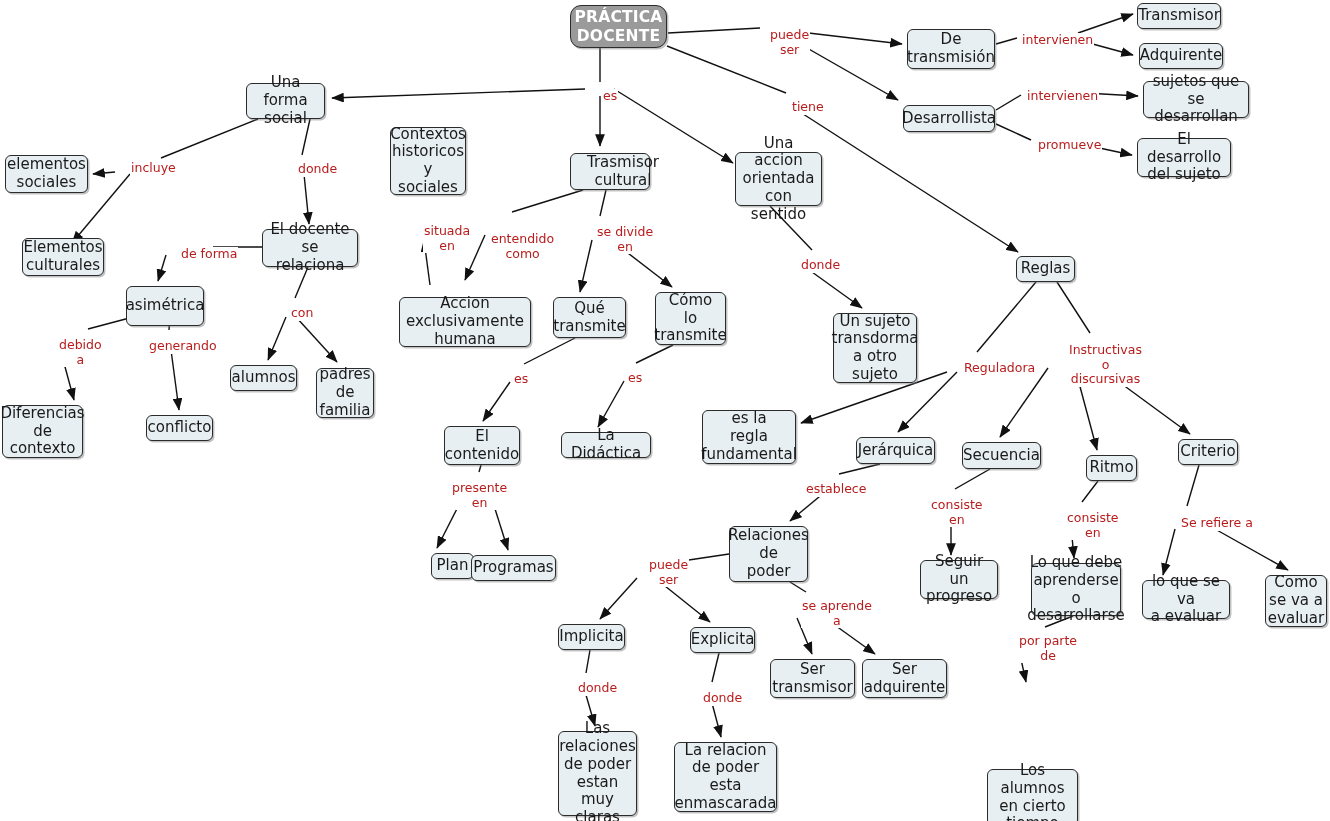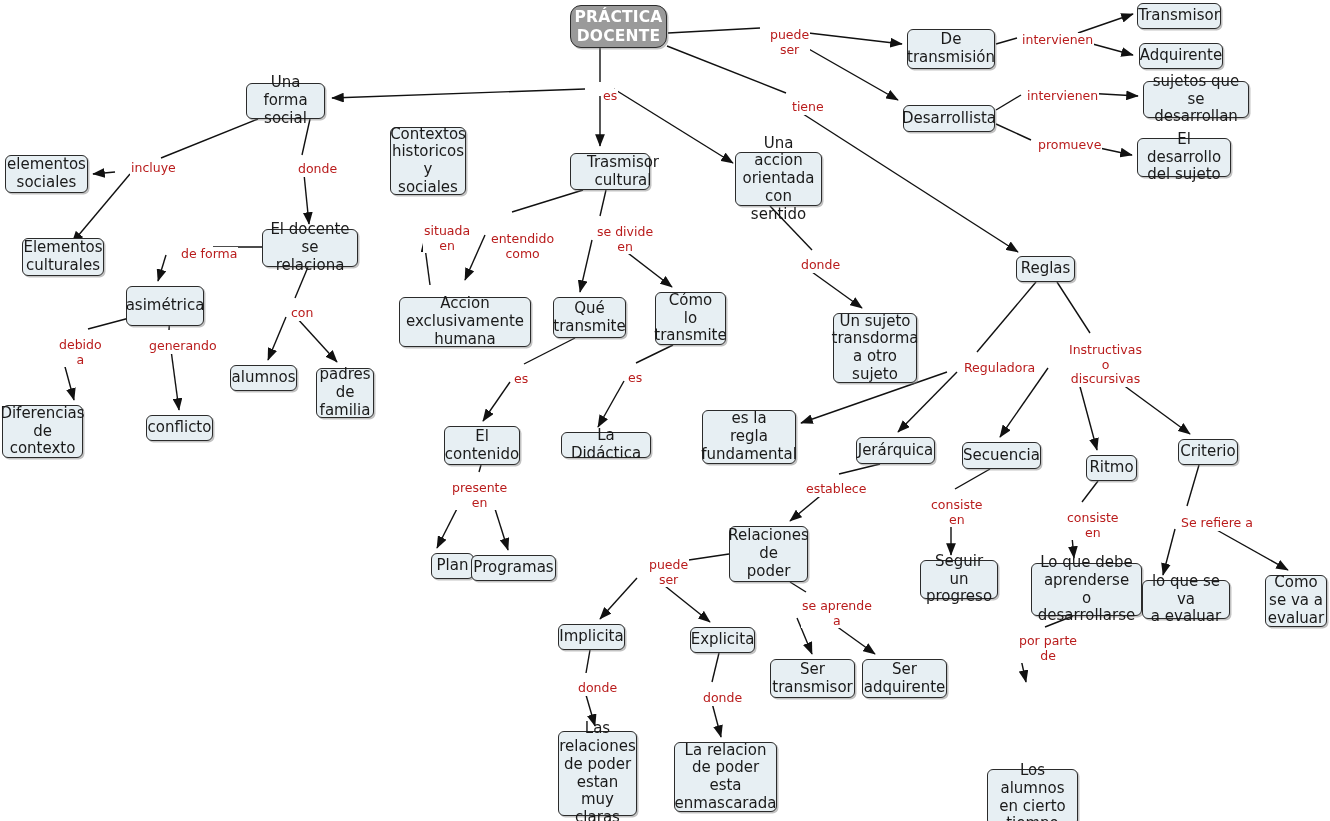--- a/index.html
+++ b/index.html
@@ -209,21 +209,21 @@
       <div class="node" style="left: 962px; top: 442px; width: 79px; height: 27px;">Secuencia</div>
       <div class="node" style="left: 1086px; top: 455px; width: 51px; height: 26px;">Ritmo</div>
       <div class="node" style="left: 1178px; top: 439px; width: 60px; height: 26px;">Criterio</div>
       <div class="node" style="left: 729px; top: 526px; width: 79px; height: 56px;">Relaciones
 de
 poder</div>
       <div class="node" style="left: 431px; top: 553px; width: 43px; height: 26px;">Plan</div>
       <div class="node" style="left: 471px; top: 555px; width: 85px; height: 26px;">Programas</div>
       <div class="node" style="left: 920px; top: 560px; width: 78px; height: 39px;">Seguir un
 progreso</div>
-      <div class="node" style="left: 1031px; top: 563px; width: 111px; height: 53px;">Lo que debe
+      <div class="node" style="left: 1031px; top: 563px; width: 90px; height: 53px;">Lo que debe
 aprenderse o
 desarrollarse</div>
       <div class="node" style="left: 1142px; top: 580px; width: 88px; height: 39px;">lo que se va
 a evaluar</div>
       <div class="node" style="left: 1265px; top: 575px; width: 62px; height: 52px;">Como
 se va a
 evaluar</div>
       <div class="node" style="left: 558px; top: 624px; width: 67px; height: 26px;">Implicita</div>
       <div class="node" style="left: 690px; top: 627px; width: 65px; height: 26px;">Explicita</div>
       <div class="node" style="left: 770px; top: 659px; width: 85px; height: 39px;">Ser

